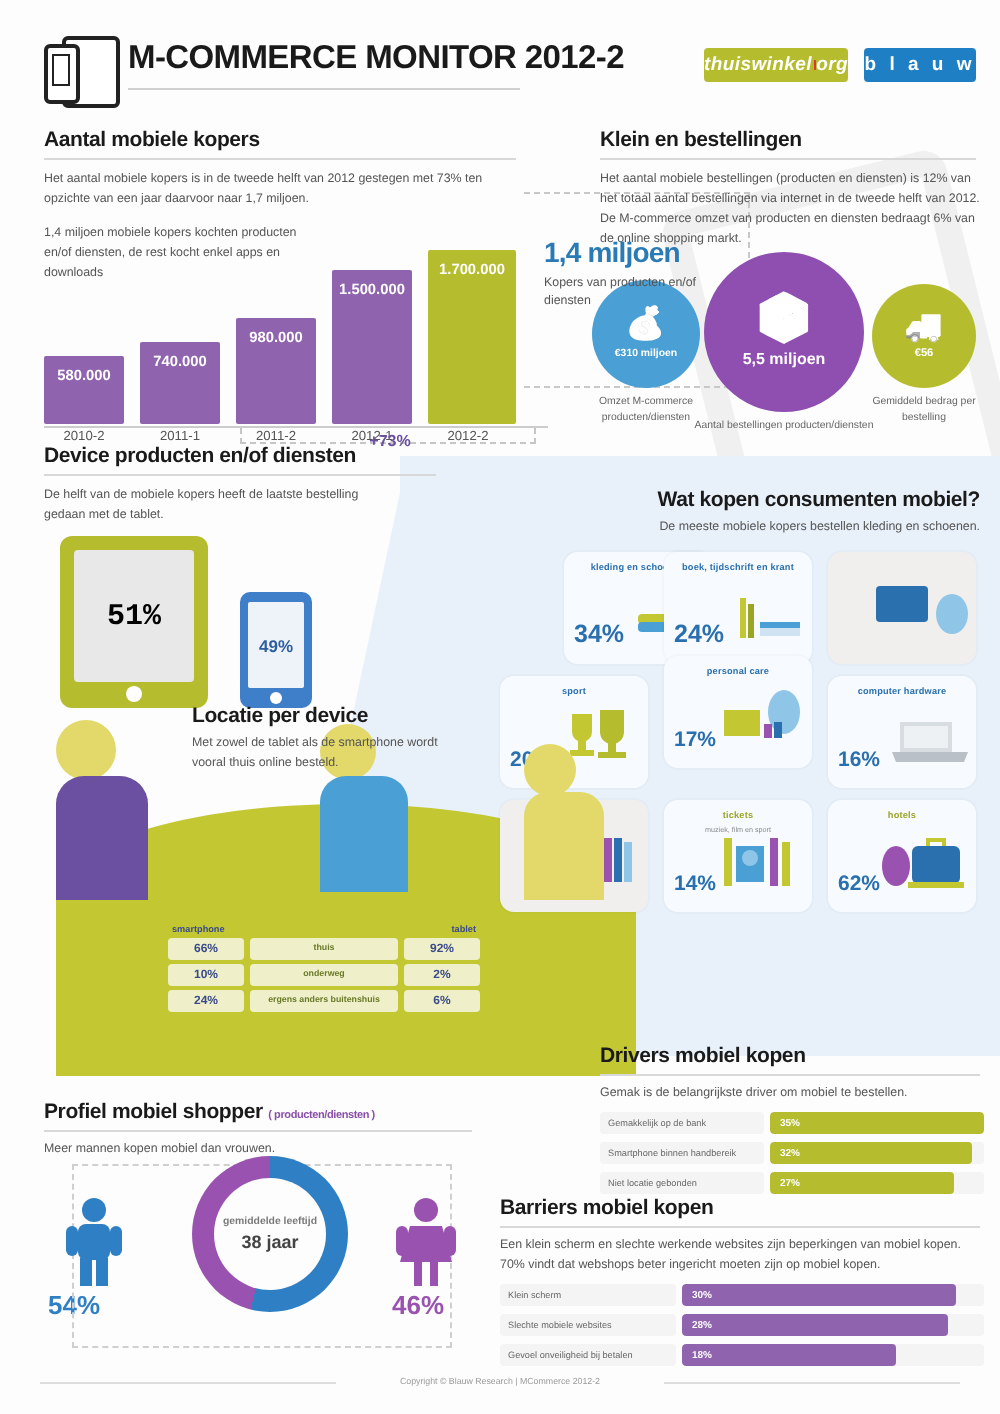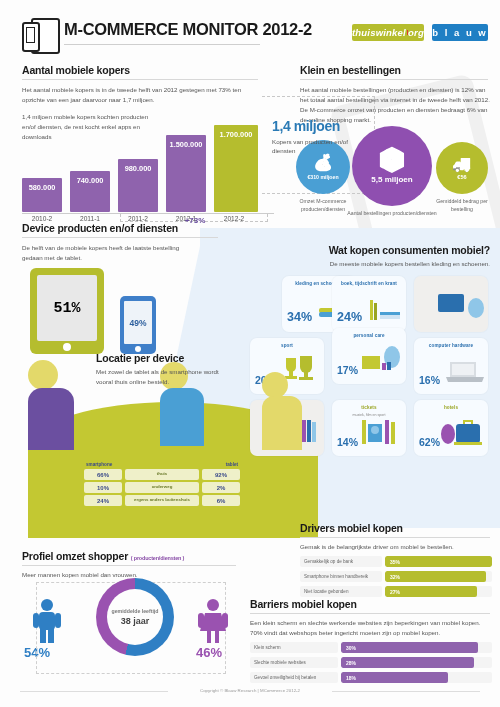--- a/index.html
+++ b/index.html
@@ -432,21 +432,21 @@
           <div class="blbl">Gevoel onveiligheid bij betalen</div>
           <div class="btrack">
             <div class="bfill purple" style="width: 71%;">18%</div>
           </div>
         </div>
       </div>
   </div>
 
   <div class="s-profiel">
     <div class="sec-title">
-      <span>Profiel omzet shopper</span>
+      <span>Profiel mobiel shopper</span>
       <span class="sub">( producten/diensten )</span>
     </div>
     <div class="rule"></div>
     <div class="sec-body" style="margin-top:4px;">Meer mannen kopen mobiel dan vrouwen.</div>
   </div>
   <div class="profbox"></div>
   <div class="donut" id="donut" style="background: conic-gradient(rgb(47, 127, 196) 0deg, rgb(47, 127, 196) 194.4deg, rgb(154, 82, 176) 194.4deg, rgb(154, 82, 176) 360deg);">
     <div class="hole">
       <div class="dl">gemiddelde leeftijd</div>
       <div class="dv">38 jaar</div>

